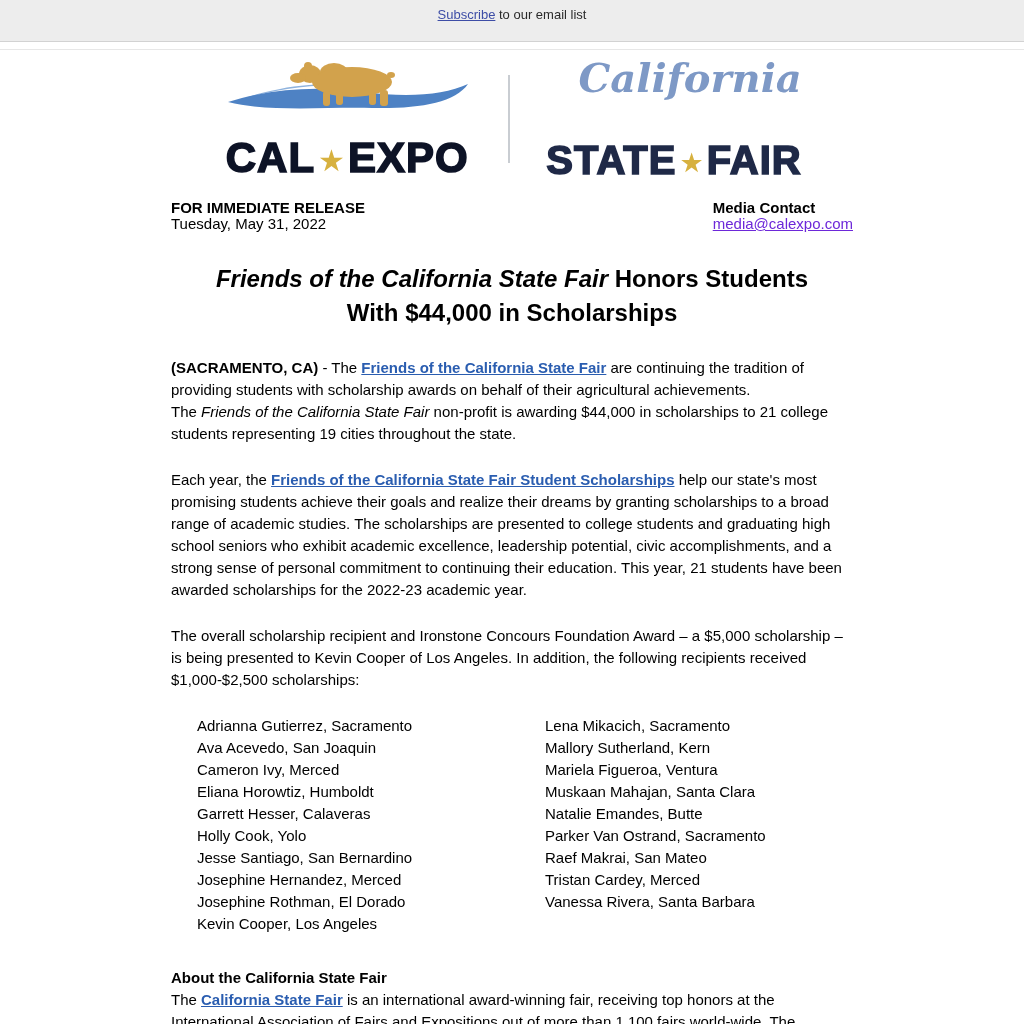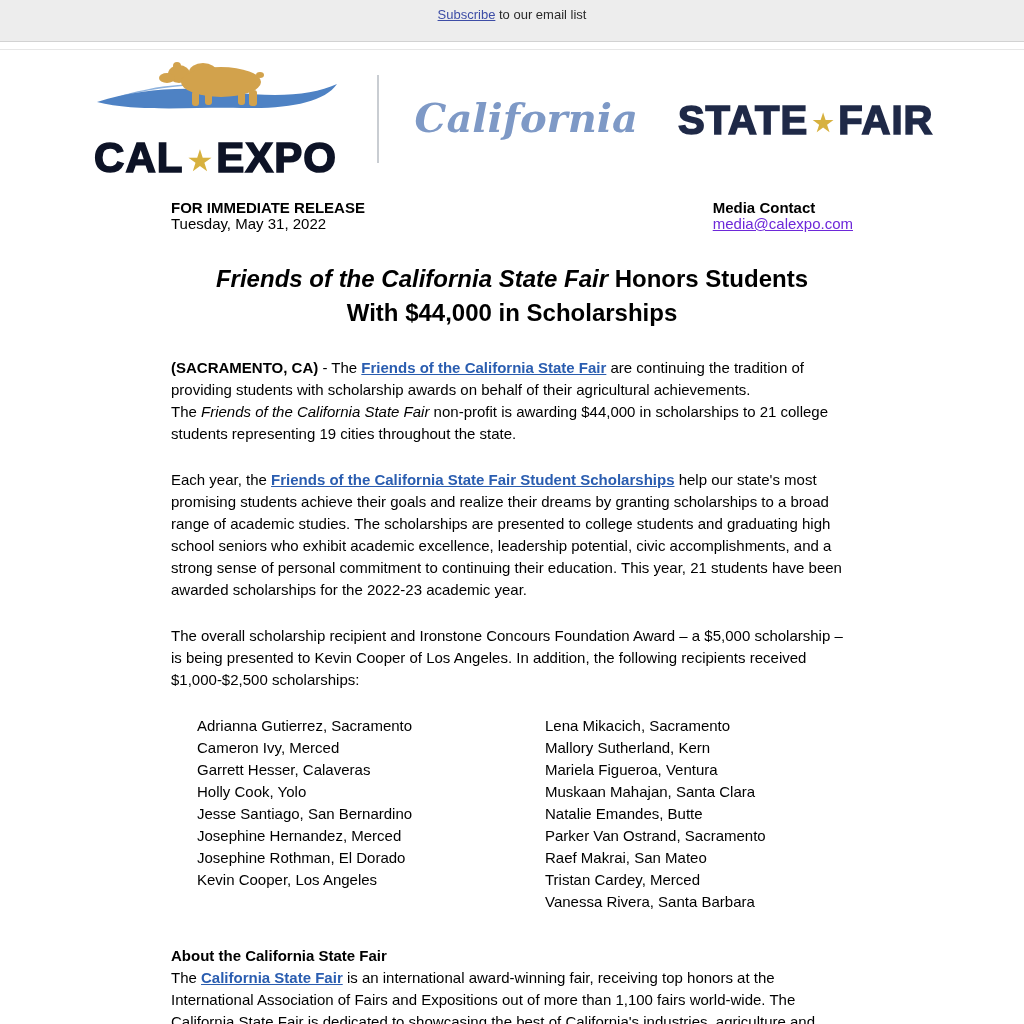--- a/index.html
+++ b/index.html
@@ -25,21 +25,21 @@
   .logo-left { display: flex; flex-direction: column; align-items: center; }
   .wordmark { display: flex; align-items: baseline; line-height: 1; }
   .heavy {
     font-weight: bold; letter-spacing: 1px;
     -webkit-text-stroke: 1.6px currentColor;
   }
   .calexpo-text { font-size: 42px; color: #0d1326; margin-top: 14px; align-items: flex-end; }
   .wordmark .star { align-self: center; -webkit-text-stroke: 0; letter-spacing: 0; }
   .calexpo-text .star { color: #d7b13f; font-size: 30px; margin: 6px 3px 0; }
   .logo-divider { width: 2px; height: 88px; background: #c9cdd2; }
-  .logo-right { display: flex; flex-direction: row; align-items: flex-start; gap: 40px; }
+  .logo-right { display: flex; flex-direction: column; align-items: flex-end; gap: 40px; }
   .california-script {
     font-family: "DejaVu Serif", serif; font-style: italic; font-weight: bold;
     font-size: 40px; color: #7e99c6; line-height: 1;
   }
   .statefair-text { font-size: 40px; color: #1f2947; margin-top: 2px; }
   .statefair-text .star { color: #d7b13f; font-size: 27px; margin: 7px 3px 0; }
 
   
   .content { width: 682px; margin: 26px auto 0; font-size: 15px; line-height: 22px; }
   .release-row { display: flex; justify-content: space-between; font-size: 15px; line-height: 16px; }
@@ -131,21 +131,23 @@
 
     <p class="bodyp">
       <span>Each year, the </span><a class="blink">Friends of the California State Fair Student Scholarships</a><span> help our state's most promising students achieve their goals and realize their dreams by granting scholarships to a broad range of academic studies. The scholarships are presented to college students and graduating high school seniors who exhibit academic excellence, leadership potential, civic accomplishments, and a strong sense of personal commitment to continuing their education. This year, 21 students have been awarded scholarships for the 2022-23 academic year.</span>
     </p>
 
     <p class="bodyp">The overall scholarship recipient and Ironstone Concours Foundation Award – a $5,000 scholarship – is being presented to Kevin Cooper of Los Angeles. In addition, the following recipients received $1,000-$2,500 scholarships:</p>
 
     <div class="recipients">
       <div class="col1">
         <div>Adrianna Gutierrez, Sacramento</div>
+        <div>Ava Acevedo, San Joaquin</div>
         <div>Cameron Ivy, Merced</div>
+        <div>Eliana Horowtiz, Humboldt</div>
         <div>Garrett Hesser, Calaveras</div>
         <div>Holly Cook, Yolo</div>
         <div>Jesse Santiago, San Bernardino</div>
         <div>Josephine Hernandez, Merced</div>
         <div>Josephine Rothman, El Dorado</div>
         <div>Kevin Cooper, Los Angeles</div>
       </div>
       <div class="col2">
         <div>Lena Mikacich, Sacramento</div>
         <div>Mallory Sutherland, Kern</div>

